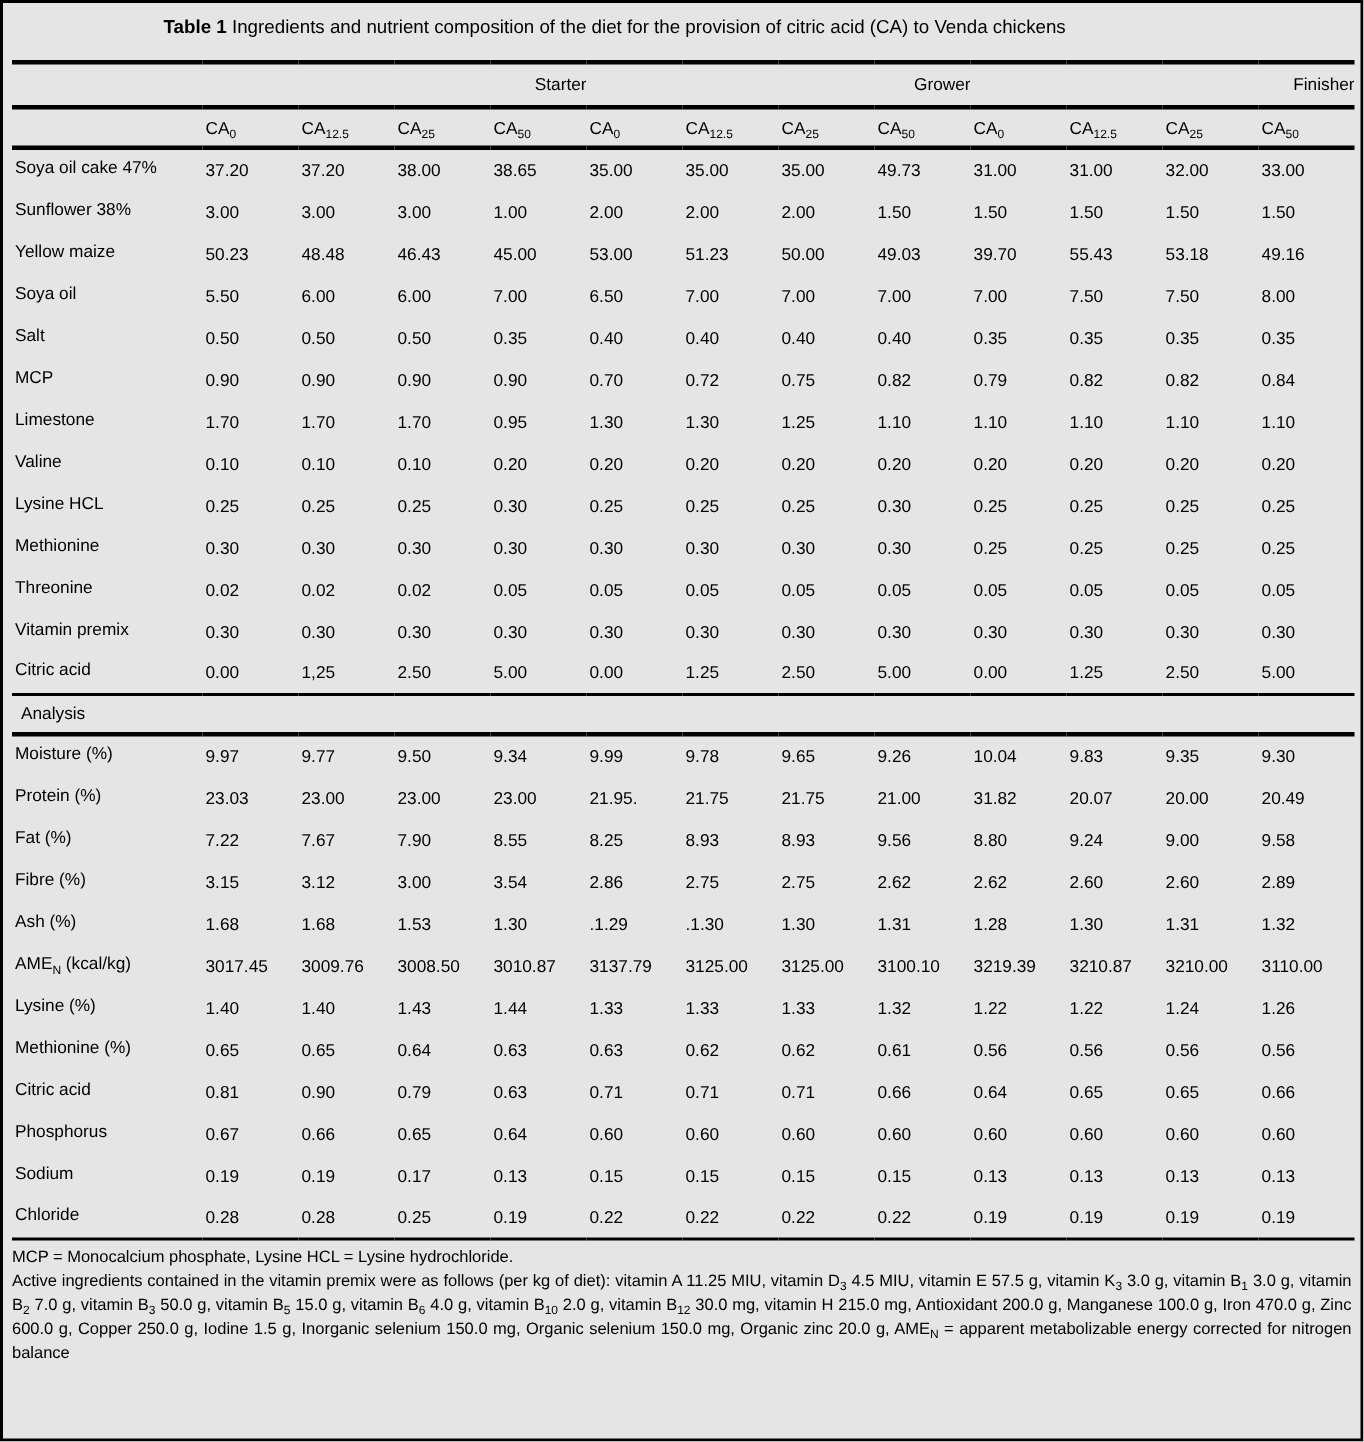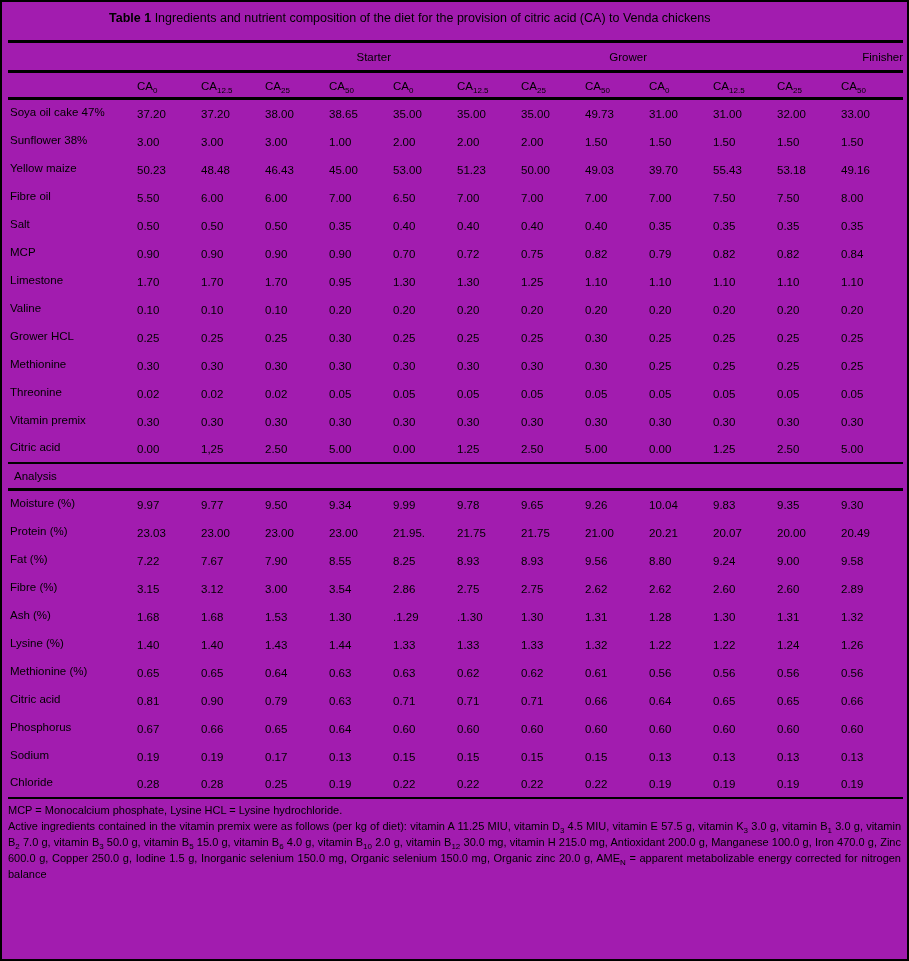--- a/index.html
+++ b/index.html
@@ -1,18 +1,18 @@
 <!DOCTYPE html>
 <html><head>
 <meta charset="utf-8">
 <style>
   html,body{margin:0;padding:0;background:#fff;}
   .page{
     position:relative;width:909px;height:961px;box-sizing:border-box;
-    border:2px solid #000;background:#a21caf;color:#000;overflow:hidden;
+    border:2px solid #000;background:#e5e5e5;color:#000;overflow:hidden;
     font-family:"Liberation Sans","DejaVu Sans",sans-serif;
   }
   .title{margin:8px 0 13px 107px;width:692px;font-size:12.5px;line-height:17px;}
   .title .bold{font-weight:bold;}
   table.diet{
     border-collapse:collapse;table-layout:fixed;width:895px;margin-left:6px;
     border-top:3px solid #000;font-size:11.5px;
   }
   table.diet th, table.diet td{
     font-weight:normal;text-align:left;vertical-align:bottom;
@@ -109,21 +109,21 @@
           <td>53.00</td>
           <td>51.23</td>
           <td>50.00</td>
           <td>49.03</td>
           <td>39.70</td>
           <td>55.43</td>
           <td>53.18</td>
           <td>49.16</td>
         </tr>
         <tr>
-          <th class="row-label">Fibre oil</th>
+          <th class="row-label">Soya oil</th>
           <td>5.50</td>
           <td>6.00</td>
           <td>6.00</td>
           <td>7.00</td>
           <td>6.50</td>
           <td>7.00</td>
           <td>7.00</td>
           <td>7.00</td>
           <td>7.00</td>
           <td>7.50</td>
@@ -184,21 +184,21 @@
           <td>0.20</td>
           <td>0.20</td>
           <td>0.20</td>
           <td>0.20</td>
           <td>0.20</td>
           <td>0.20</td>
           <td>0.20</td>
           <td>0.20</td>
         </tr>
         <tr>
-          <th class="row-label">Grower HCL</th>
+          <th class="row-label">Lysine HCL</th>
           <td>0.25</td>
           <td>0.25</td>
           <td>0.25</td>
           <td>0.30</td>
           <td>0.25</td>
           <td>0.25</td>
           <td>0.25</td>
           <td>0.30</td>
           <td>0.25</td>
           <td>0.25</td>
@@ -290,21 +290,21 @@
         <tr>
           <th class="row-label">Protein (%)</th>
           <td>23.03</td>
           <td>23.00</td>
           <td>23.00</td>
           <td>23.00</td>
           <td>21.95.</td>
           <td>21.75</td>
           <td>21.75</td>
           <td>21.00</td>
-          <td>20.21</td>
+          <td>31.82</td>
           <td>20.07</td>
           <td>20.00</td>
           <td>20.49</td>
         </tr>
         <tr>
           <th class="row-label">Fat (%)</th>
           <td>7.22</td>
           <td>7.67</td>
           <td>7.90</td>
           <td>8.55</td>
@@ -341,20 +341,35 @@
           <td>.1.29</td>
           <td>.1.30</td>
           <td>1.30</td>
           <td>1.31</td>
           <td>1.28</td>
           <td>1.30</td>
           <td>1.31</td>
           <td>1.32</td>
         </tr>
         <tr>
+          <th class="row-label">AME<sub>N</sub> (kcal/kg)</th>
+          <td>3017.45</td>
+          <td>3009.76</td>
+          <td>3008.50</td>
+          <td>3010.87</td>
+          <td>3137.79</td>
+          <td>3125.00</td>
+          <td>3125.00</td>
+          <td>3100.10</td>
+          <td>3219.39</td>
+          <td>3210.87</td>
+          <td>3210.00</td>
+          <td>3110.00</td>
+        </tr>
+        <tr>
           <th class="row-label">Lysine (%)</th>
           <td>1.40</td>
           <td>1.40</td>
           <td>1.43</td>
           <td>1.44</td>
           <td>1.33</td>
           <td>1.33</td>
           <td>1.33</td>
           <td>1.32</td>
           <td>1.22</td>

